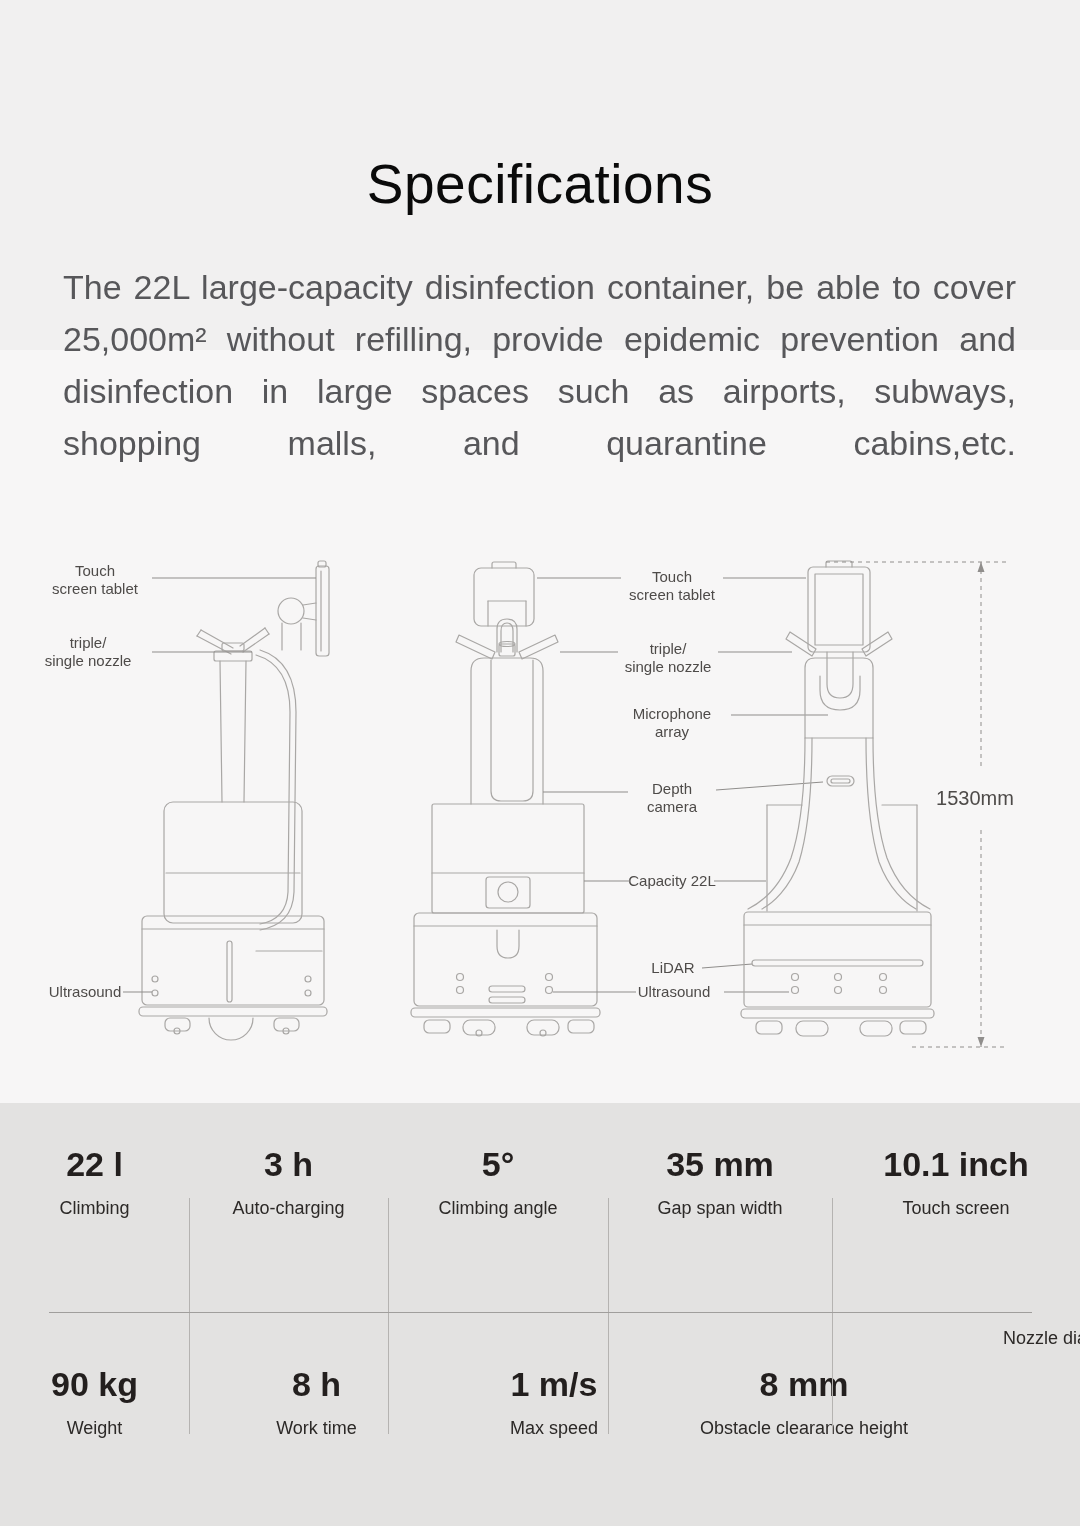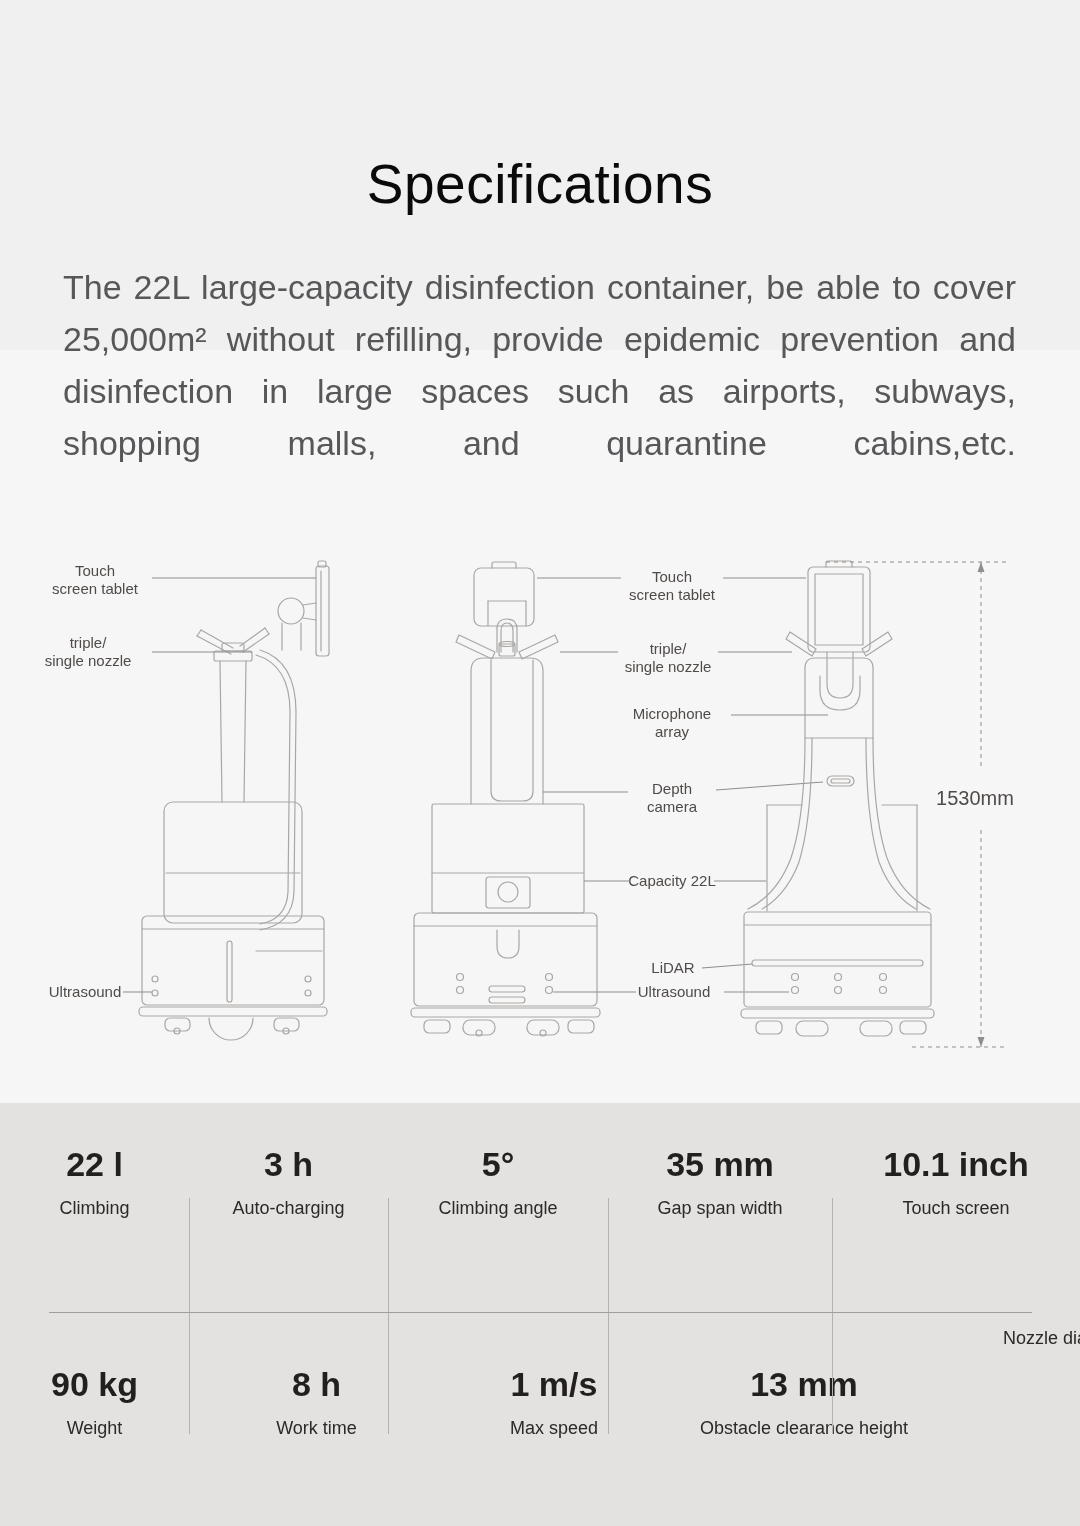--- a/index.html
+++ b/index.html
@@ -279,21 +279,21 @@
     </div>
     <div class="spec-cell">
       <div class="spec-value">8 h</div>
       <div class="spec-label">Work time</div>
     </div>
     <div class="spec-cell">
       <div class="spec-value">1 m/s</div>
       <div class="spec-label">Max speed</div>
     </div>
     <div class="spec-cell">
-      <div class="spec-value">13 mm</div>
+      <div class="spec-value">8 mm</div>
       <div class="spec-label">Obstacle clearance height</div>
     </div>
     <div class="spec-cell">
       <div class="spec-label">Nozzle diameter</div>
     </div>
   </div>
 
   <div class="vdiv vdiv-1"></div>
   <div class="vdiv vdiv-2"></div>
   <div class="vdiv vdiv-3"></div>

